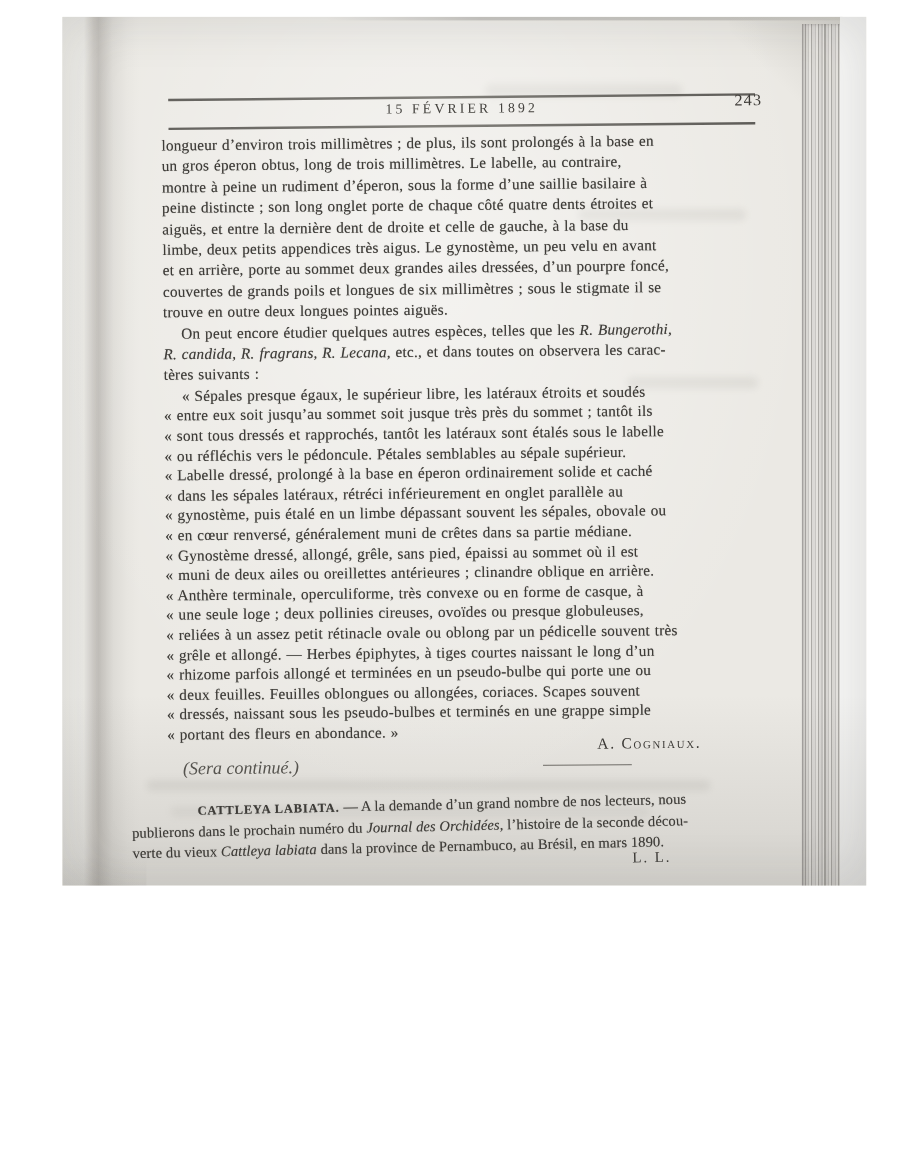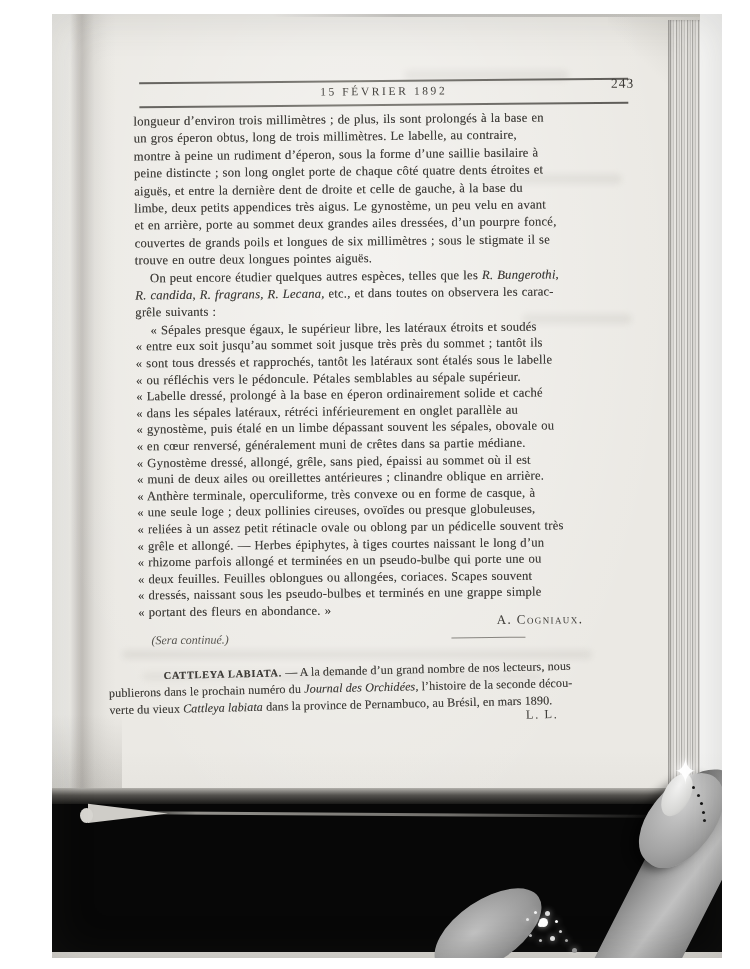--- a/index.html
+++ b/index.html
@@ -1,20 +1,20 @@
 <!DOCTYPE html>
 <html style="--page-color: #ebe9e4; --ink-color: #3e3c38; --shadow-black: #070707; --skin-gray: #a3a3a3; --background-white: #ffffff;"><head>
 <meta charset="utf-8">
 <style>
   html,body{margin:0;padding:0;background:#fff;}
   #canvas{position:relative;width:750px;height:969px;background:#fff;overflow:hidden;
           font-family:"Liberation Serif", serif;}
 
   
-  #photo{position:absolute;left:52px;top:14px;width:670px;height:944px;
+  #photo{position:absolute;left:52px;top:14px;width:670px;height:724px;
          background:var(--page-color,#ebe9e4);overflow:hidden;}
 
   
   .gutter{position:absolute;left:0;top:0;width:64px;height:788px;z-index:3;
     background:linear-gradient(90deg,#efeeea 0px,#ecebe7 18px,#cdcac5 26px,#c3c0bb 30px,
                #dddbd6 42px,#e7e5e0 54px,rgba(235,233,228,0) 64px);}
   .gutter-foot{position:absolute;left:0;top:700px;width:70px;height:90px;z-index:3;
     background:linear-gradient(180deg,rgba(120,117,111,0) 0,rgba(120,117,111,.22) 80%);}
 
   .top-edge{position:absolute;left:220px;top:0;width:430px;height:3px;z-index:4;
@@ -54,21 +54,21 @@
     letter-spacing:.18px;word-spacing:.6px;text-shadow:0 0 .6px rgba(62,60,56,.55);}
   .lh-a{line-height:17.4px;} .lh-b{line-height:16.6px;}
   .tline{white-space:nowrap;}
   .text-block .tline.indent{padding-left:15px;}
   .seg-italic{font-style:italic;}
   .seg-smallcaps-bold{font-weight:700;text-transform:uppercase;font-size:.86em;letter-spacing:.7px;}
 
   .signature{position:absolute;left:85px;top:599px;width:497px;box-sizing:border-box;
     text-align:right;padding-right:52px;font-variant:small-caps;letter-spacing:1.4px;
     font-size:13px;color:#3c3a36;}
-  .continuation{position:absolute;left:98px;top:617px;font-style:italic;font-size:12px;color:#55534e;text-align:right;}
+  .continuation{position:absolute;left:98px;top:617px;font-style:italic;font-size:15px;color:#55534e;text-align:right;}
   .separator{position:absolute;left:398px;top:624px;width:74px;height:1.2px;background:#6e6c67;opacity:.8;}
 
   .note-block{position:absolute;left:55px;top:648px;width:545px;font-size:12.1px;
     line-height:16.3px;transform:rotate(-0.75deg);letter-spacing:.1px;
     text-shadow:0 0 .6px rgba(62,60,56,.5);}
   .note-block .tline.indent{padding-left:55px;}
   .note-initials{position:absolute;left:55px;top:697px;width:545px;box-sizing:border-box;
     text-align:right;padding-right:96px;font-size:12.5px;letter-spacing:1.5px;transform:rotate(-0.75deg);}
 
   
@@ -144,21 +144,21 @@
             <div class="tline"><span>peine distincte ; son long onglet porte de chaque côté quatre dents étroites et</span></div>
             <div class="tline"><span>aiguës, et entre la dernière dent de droite et celle de gauche, à la base du</span></div>
             <div class="tline"><span>limbe, deux petits appendices très aigus. Le gynostème, un peu velu en avant</span></div>
             <div class="tline"><span>et en arrière, porte au sommet deux grandes ailes dressées, d’un pourpre foncé,</span></div>
             <div class="tline"><span>couvertes de grands poils et longues de six millimètres ; sous le stigmate il se</span></div>
             <div class="tline"><span>trouve en outre deux longues pointes aiguës.</span></div>
           </div>
         <div class="lh-a">
             <div class="tline indent"><span>On peut encore étudier quelques autres espèces, telles que les </span><span class="seg-italic">R. Bungerothi,</span></div>
             <div class="tline"><span class="seg-italic">R. candida, R. fragrans, R. Lecana,</span><span> etc., et dans toutes on observera les carac-</span></div>
-            <div class="tline"><span>grêle suivants :</span></div>
+            <div class="tline"><span>tères suivants :</span></div>
           </div>
         <div class="lh-b">
             <div class="tline indent"><span>« Sépales presque égaux, le supérieur libre, les latéraux étroits et soudés</span></div>
             <div class="tline"><span>« entre eux soit jusqu’au sommet soit jusque très près du sommet ; tantôt ils</span></div>
             <div class="tline"><span>« sont tous dressés et rapprochés, tantôt les latéraux sont étalés sous le labelle</span></div>
             <div class="tline"><span>« ou réfléchis vers le pédoncule. Pétales semblables au sépale supérieur.</span></div>
             <div class="tline"><span>« Labelle dressé, prolongé à la base en éperon ordinairement solide et caché</span></div>
             <div class="tline"><span>« dans les sépales latéraux, rétréci inférieurement en onglet parallèle au</span></div>
             <div class="tline"><span>« gynostème, puis étalé en un limbe dépassant souvent les sépales, obovale ou</span></div>
             <div class="tline"><span>« en cœur renversé, généralement muni de crêtes dans sa partie médiane.</span></div>

